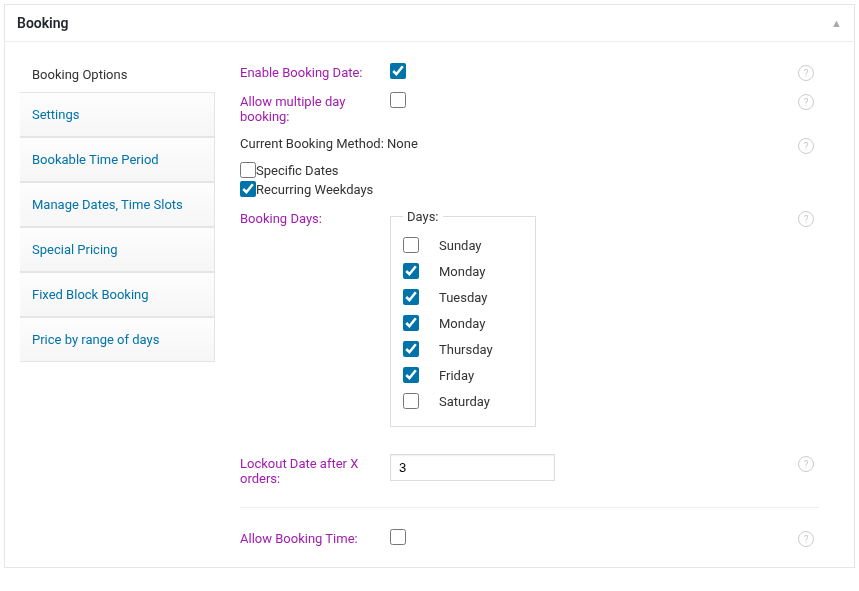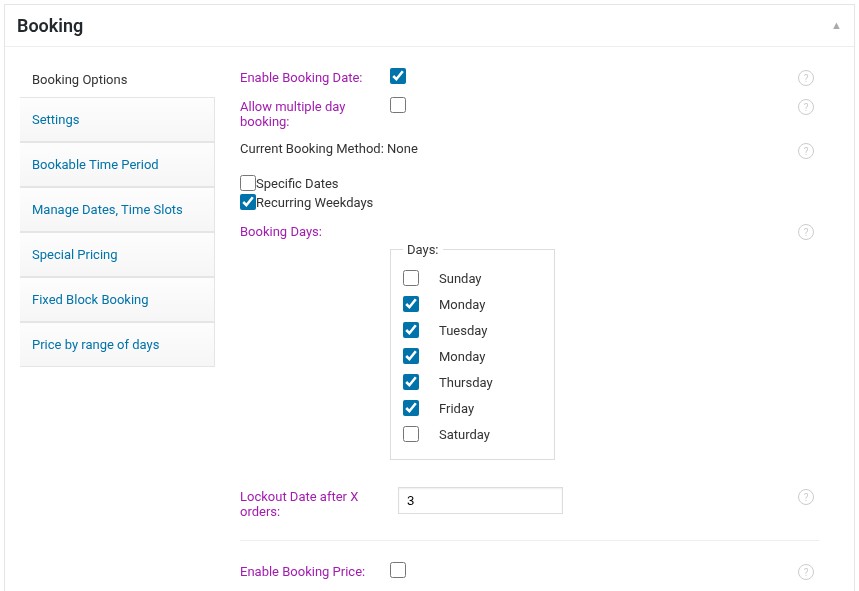--- a/index.html
+++ b/index.html
@@ -17,21 +17,21 @@
       margin: 4px;
     }
     .panel-header {
       display: flex;
       justify-content: space-between;
       align-items: center;
       padding: 10px 12px;
       border-bottom: 1px solid #eee;
     }
     .panel-header h2 {
-      font-size: 18px;
+      font-size: 14px;
       font-weight: 600;
       color: #23282d;
     }
     .collapse-icon {
       color: #aaa;
       font-size: 11px;
     }
     .panel-body {
       padding: 15px;
       display: flex;
@@ -81,21 +81,21 @@
       gap: 3px;
     }
     .checkbox-line {
       display: flex;
       align-items: center;
       color: #333;
     }
     .status-text {
       color: #333;
       font-size: 13px;
-      margin-bottom: 16px;
+      margin-bottom: 8px;
     }
     input[type="checkbox"] {
       width: 16px;
       height: 16px;
       cursor: pointer;
       accent-color: #0073aa;
     }
     input[type="text"] {
       padding: 5px 8px;
       border: 1px solid #ddd;
@@ -114,22 +114,21 @@
       display: flex;
       align-items: center;
       justify-content: center;
       font-size: 10px;
       color: #ccc;
       cursor: pointer;
     }
     fieldset.days {
       border: 1px solid #ddd;
       padding: 8px 12px 12px 12px;
-      width: 165px;
-      margin-top: 20px;
+      width: 146px;
     }
     fieldset.days legend {
       font-size: 13px;
       padding: 0 4px;
       color: #333;
     }
     .day-option {
       display: flex;
       align-items: center;
       gap: 20px;
@@ -230,32 +229,32 @@
             </div>
             <div class="day-option">
               <input type="checkbox" style="">
               <span>Saturday</span>
             </div>
           </fieldset>
         </div>
         <span class="help-icon">?</span>
       </div>
 
-      <div class="form-row" style="margin-top:15px;gap:8px;">
+      <div class="form-row" style="margin-top:15px;">
         <div class="form-label">Lockout Date after X orders:</div>
         <div class="form-field">
           <input type="text" value="3" style="">
         </div>
         <span class="help-icon">?</span>
       </div>
 
       <hr class="divider">
 
       <div class="form-row">
-        <div class="form-label">Enable Booking Price:</div>
+        <div class="form-label">Allow Booking Time:</div>
         <div class="form-field">
           <div class="checkbox-line">
             <input type="checkbox" style="">
           </div>
         </div>
         <span class="help-icon">?</span>
       </div>
 
     </div>
   </div>

